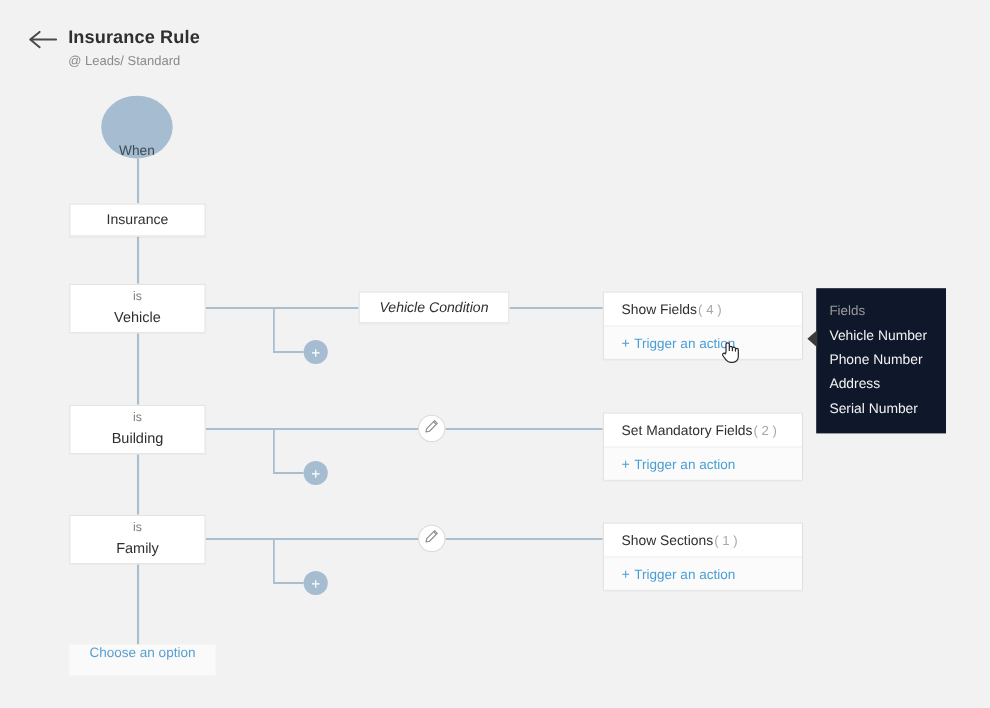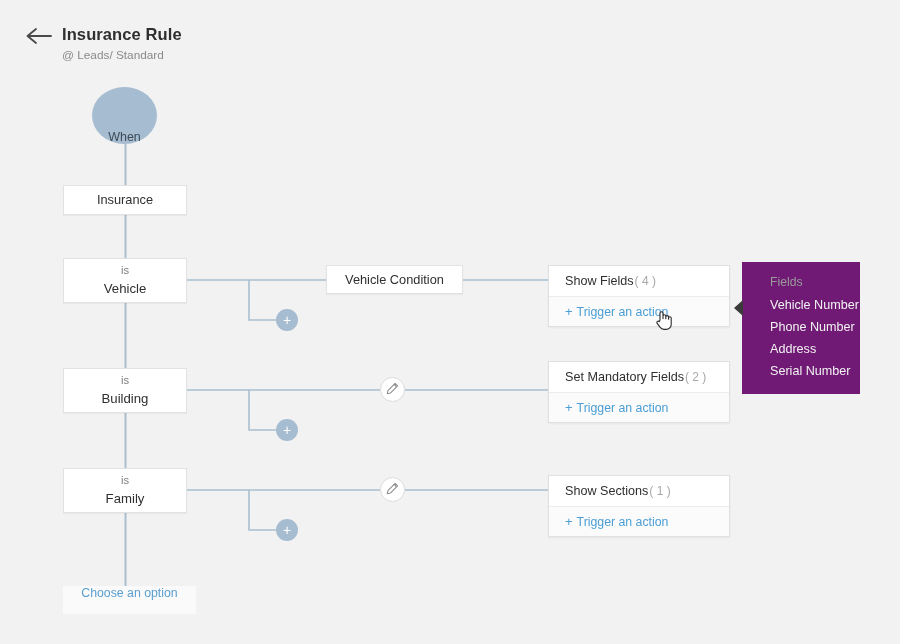--- a/index.html
+++ b/index.html
@@ -98,34 +98,34 @@
     font-size: 13.2px;
     color: #2f2f2f;
     line-height: 1.2;
   }
   .node.single .val { font-size: 12.8px; }
 
   #node-insurance { left: 63px; top: 185px; width: 124px; height: 30px; }
   #node-vehicle   { left: 63px; top: 258px; width: 124px; height: 45px; }
   #node-building  { left: 63px; top: 368px; width: 124px; height: 45px; }
   #node-family    { left: 63px; top: 468px; width: 124px; height: 45px; }
-  #node-vehcond   { left: 326px; top: 265px; width: 137px; height: 29px; }
+  #node-vehcond   { left: 326px; top: 265px; width: 137px; height: 29px; font-style: italic; }
 
   
   .action-panel {
     position: absolute;
     left: 548px;
     width: 182px;
     background: #ffffff;
     border: 1px solid #e0e0e0;
     box-sizing: border-box;
     box-shadow: 0 1px 2px rgba(0,0,0,0.05);
   }
   #panel-show-fields     { top: 265px; }
-  #panel-mandatory       { top: 361px; }
+  #panel-mandatory       { top: 375px; }
   #panel-show-sections   { top: 475px; }
 
   .action-title {
     height: 30px;
     display: flex;
     align-items: center;
     padding-left: 16px;
     font-size: 12.6px;
     color: #2f2f2f;
     cursor: pointer;
@@ -204,22 +204,22 @@
     color: #5a9fd0;
     cursor: pointer;
     box-sizing: border-box;
   }
 
   
   #fields-tooltip {
     position: absolute;
     left: 742px; top: 262px;
     width: 118px;
-    background: #701a75;
-    padding: 10px 0 12px 16px;
+    background: #0f172a;
+    padding: 10px 0 12px 0;
     box-sizing: border-box;
   }
   #fields-tooltip .tip-arrow {
     position: absolute;
     left: -8px; top: 38px;
     width: 0; height: 0;
     border-top: 8px solid transparent;
     border-bottom: 8px solid transparent;
     border-right: 9px solid #3a3a3a;
   }

